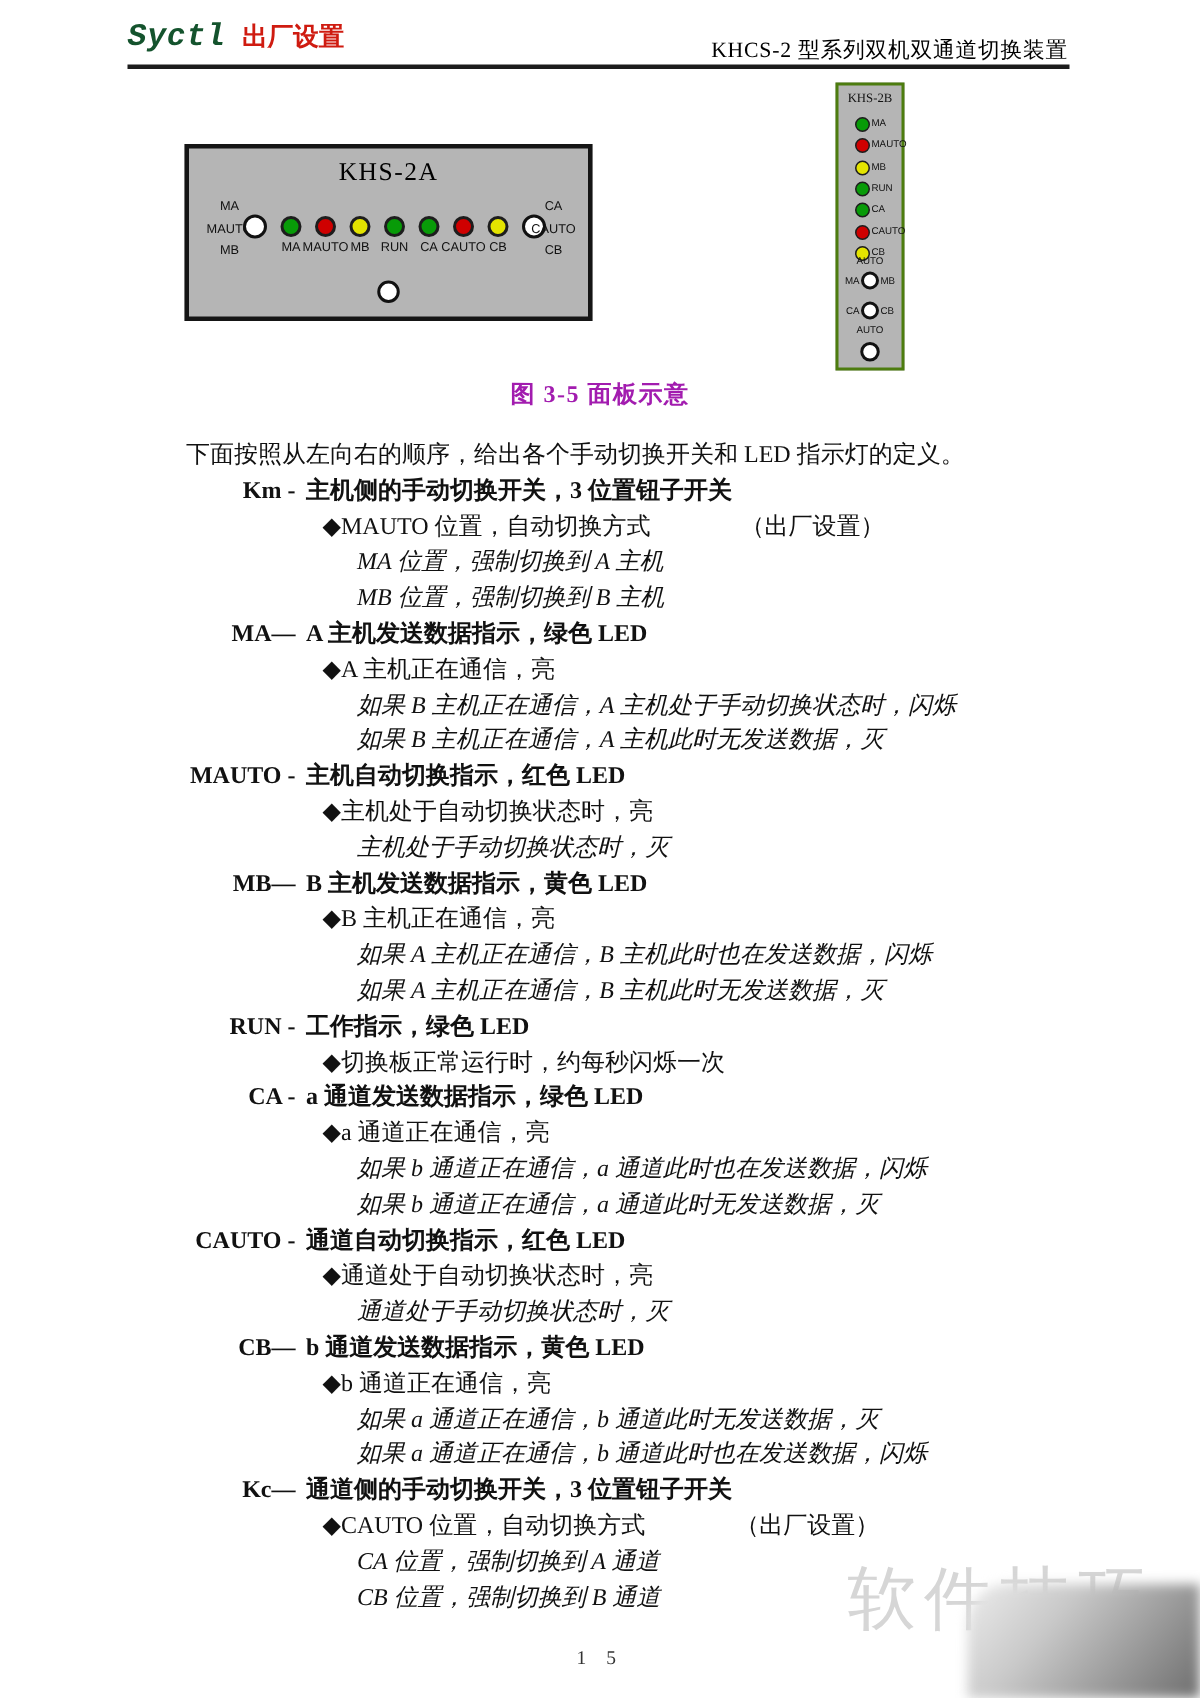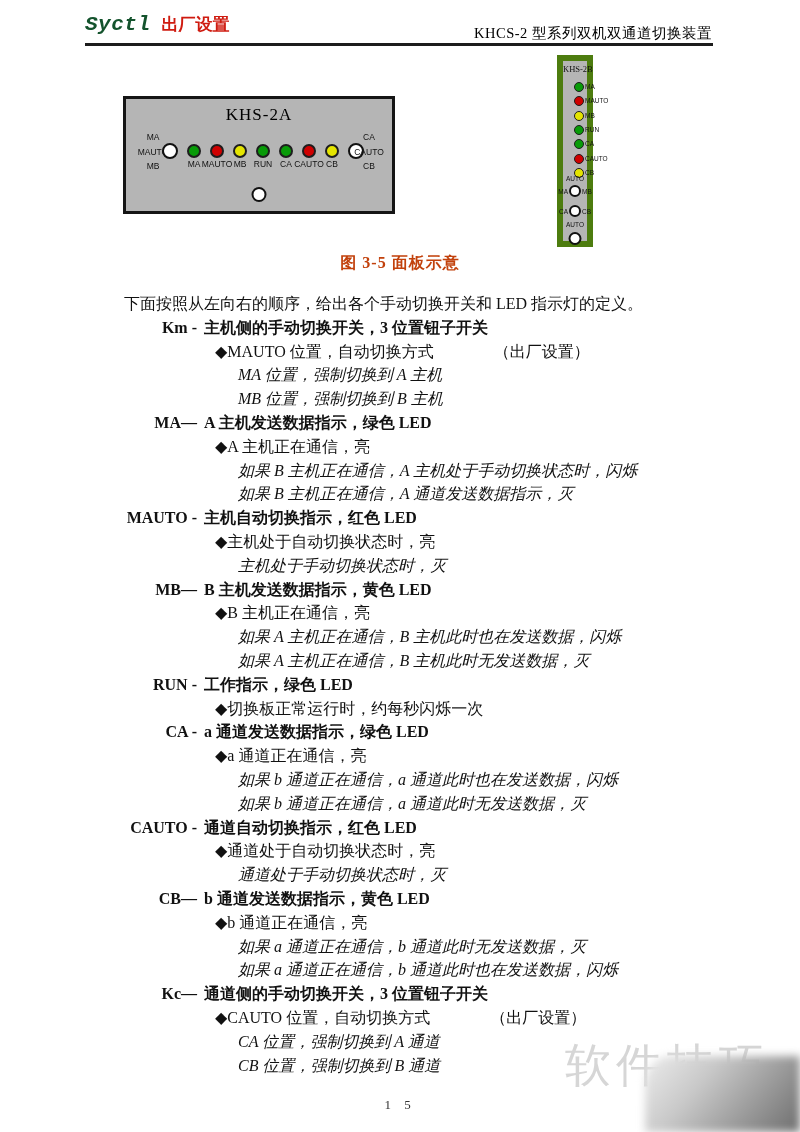--- a/index.html
+++ b/index.html
@@ -26,43 +26,43 @@
   .pa-row { position:absolute; left:36px; top:44px; display:flex; align-items:center; gap:9px; }
   .switch-circle { width:16px; height:16px; border-radius:50%; background:#ffffff; border:2.5px solid #111; flex:0 0 auto; }
   .led-wrap { position:relative; width:14px; height:14px; flex:0 0 auto; }
   .led-dot { width:14px; height:14px; border-radius:50%; border:2px solid #1d1d1d; }
   .led-label { position:absolute; top:15px; left:50%; transform:translateX(-50%);
     font-family:"Liberation Sans","DejaVu Sans",sans-serif; font-size:8.5px; white-space:nowrap; color:#111; }
   .pa-button { position:absolute; left:50%; top:88px; transform:translateX(-50%);
     width:15px; height:15px; border-radius:50%; background:#fff; border:2.5px solid #111; }
 
   
-  .panel-b { position:absolute; left:557px; top:55px; width:36px; height:192px;
-    background:#b5b5b5; border:6px solid #4d7c0f; }
+  .panel-b { position:absolute; left:557px; top:55px; width:46px; height:192px;
+    background:#b5b5b5; border:2px solid #4d7c0f; }
   .pb-title { text-align:center; margin-top:3px; font-size:8.5px; white-space:nowrap; color:#111; }
   .pb-leds { position:absolute; left:0; top:0; width:100%; height:100%; }
   .pb-led-wrap { position:absolute; left:11px; width:10px; height:10px; }
   .pb-led-dot { width:10px; height:10px; border-radius:50%; border:1.6px solid #1d1d1d; }
   .pb-led-label { position:absolute; left:11px; top:1px; font-family:"Liberation Sans","DejaVu Sans",sans-serif;
     font-size:6.5px; white-space:nowrap; color:#111; }
   .pb-auto { position:absolute; left:0; width:100%; text-align:center;
     font-family:"Liberation Sans","DejaVu Sans",sans-serif; font-size:6.5px; color:#111; }
   .pb-auto1 { top:114px; }
   .pb-auto2 { top:160px; }
   .pb-switch { position:absolute; left:0; width:100%; display:flex; align-items:center; justify-content:center; gap:1px;
     font-family:"Liberation Sans","DejaVu Sans",sans-serif; font-size:6.5px; color:#111; }
   .pb-switch1 { top:124px; }
   .pb-switch2 { top:144px; }
   .pb-knob { width:12px; height:12px; border-radius:50%; background:#fff; border:2px solid #111; flex:0 0 auto; }
   .pb-button { position:absolute; left:50%; top:171px; transform:translateX(-50%);
     width:13px; height:13px; border-radius:50%; background:#fff; border:2.5px solid #111; }
 
   
   .fig-caption { position:absolute; left:0; top:253px; width:100%; text-align:center;
-    font-size:16px; font-weight:bold; letter-spacing:1px; color:#c2410c; }
+    font-size:16px; font-weight:bold; letter-spacing:1px; color:#a21caf; }
   .body-text { position:absolute; left:0; top:292px; width:800px; font-size:16px; line-height:23.8px; color:#111; }
   .intro { margin-left:124px; white-space:nowrap; }
   .def-row { display:flex; white-space:nowrap; font-weight:bold; }
   .def-term { display:inline-block; width:197px; padding-left:105px; text-align:right; }
   .def-text { margin-left:7px; }
   .def-detail { white-space:nowrap; }
   .def-detail.ind1 { margin-left:215px; }
   .def-detail.ind2 { margin-left:238px;font-style:italic; }
   .detail-note { margin-left:60px; }
 
@@ -192,21 +192,21 @@
         </div>
         <div class="def-detail ind1"><span>◆MAUTO 位置，自动切换方式</span><span class="detail-note">（出厂设置）</span></div>
         <div class="def-detail ind2"><span>MA 位置，强制切换到 A 主机</span></div>
         <div class="def-detail ind2"><span>MB 位置，强制切换到 B 主机</span></div>
         <div class="def-row">
           <span class="def-term">MA—</span>
           <span class="def-text">A 主机发送数据指示，绿色 LED</span>
         </div>
         <div class="def-detail ind1"><span>◆A 主机正在通信，亮</span></div>
         <div class="def-detail ind2"><span>如果 B 主机正在通信，A 主机处于手动切换状态时，闪烁</span></div>
-        <div class="def-detail ind2"><span>如果 B 主机正在通信，A 通道发送数据指示，灭</span></div>
+        <div class="def-detail ind2"><span>如果 B 主机正在通信，A 主机此时无发送数据，灭</span></div>
         <div class="def-row">
           <span class="def-term">MAUTO -</span>
           <span class="def-text">主机自动切换指示，红色 LED</span>
         </div>
         <div class="def-detail ind1"><span>◆主机处于自动切换状态时，亮</span></div>
         <div class="def-detail ind2"><span>主机处于手动切换状态时，灭</span></div>
         <div class="def-row">
           <span class="def-term">MB—</span>
           <span class="def-text">B 主机发送数据指示，黄色 LED</span>
         </div>

